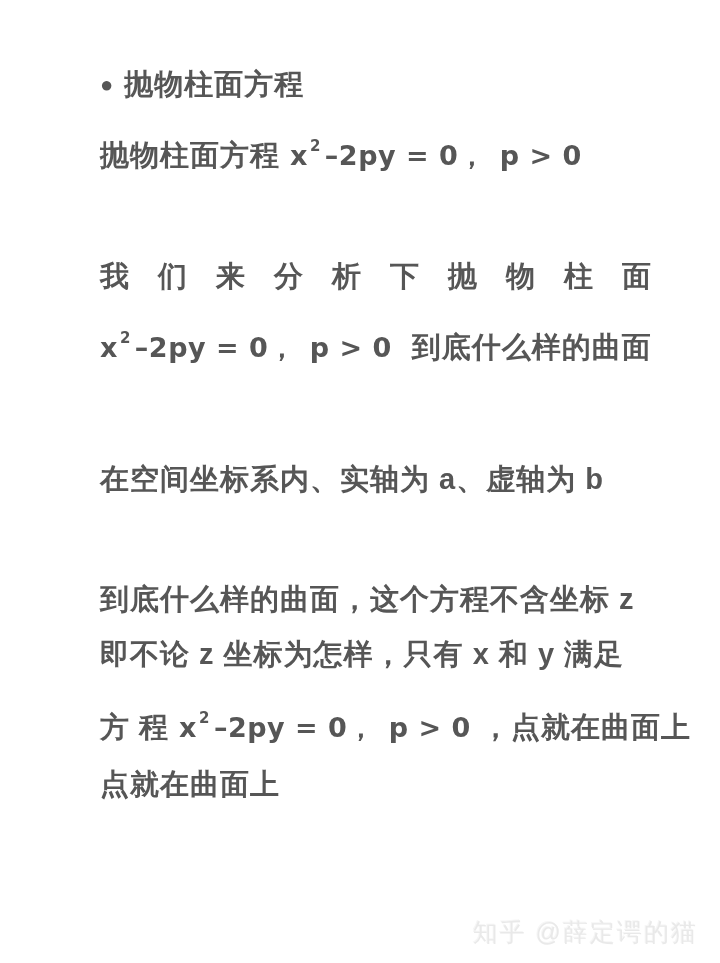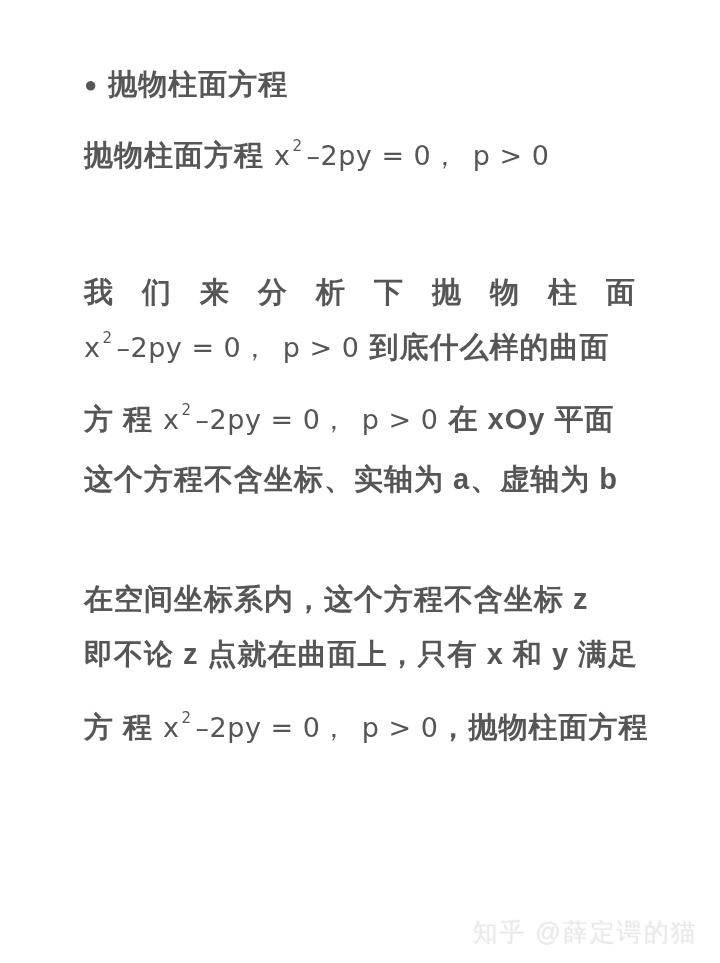--- a/index.html
+++ b/index.html
@@ -12,60 +12,59 @@
   }
   .page {
     position: relative;
     width: 720px;
     height: 963px;
     font-family: "Liberation Sans", sans-serif;
     color: #565656;
   }
   .line {
     position: absolute;
-    left: 84px;
+    left: 100px;
     width: 552px;
     font-size: 29px;
     font-weight: 700;
     line-height: 36px;
     letter-spacing: 1px;
     white-space: nowrap;
   }
   .line.justified {
     text-align: justify;
     text-align-last: justify;
     white-space: normal;
-    margin-top: 16px;
   }
   .bullet {
     display: inline-block;
     font-size: 22px;
     margin-right: 10px;
     vertical-align: 2px;
   }
   .marker {
     display: inline-block;
     font-size: 26px;
     margin-right: 2px;
   }
   .formula {
     font-family: "DejaVu Sans", sans-serif;
-    font-weight: 400;
+    font-weight: 700;
     font-size: 27px;
     letter-spacing: 0.5px;
   }
   .formula sup {
     font-size: 15px;
     vertical-align: 14px;
     margin: 0 4px 0 2px;
   }
   .formula .cond {
     margin-left: 14px;
   }
-  .gap-l { }
+  .gap-l { margin-left: 10px; }
   .gap-r { margin-right: 10px; }
   .watermark {
     position: absolute;
     right: 22px;
     top: 916px;
     font-size: 25px;
     font-weight: 400;
     letter-spacing: 2px;
     color: #e9e9e9;
     text-shadow: -1px -1px 0 #f6f6f6;
@@ -87,38 +86,38 @@
 
 
   <div class="line justified" style="top:258px">
     <span>我 们 来 分 析 下 抛 物 柱 面</span>
   </div>
 
   <div class="line" style="top:320px">
     <span class="formula gap-r"><span>x</span><sup>2</sup><span>–2py = 0，</span><span class="cond">p &gt; 0</span></span><span class="gap-l">到底什么样的曲面</span>
   </div>
 
-  <div class="line" style="top:392px">
-    <span class="gap-r">方 程</span><span class="formula gap-r"><span>x</span><sup>2</sup><span>–2py = 0，</span><span class="cond">p &gt; 0</span></span><span class="gap-l">在 xOy 平面</span>
-  </div>
 
   <div class="line" style="top:461px">
-    <span>这个方程不含坐标、实轴为 a、虚轴为 b</span>
+    <span>在空间坐标系内、实轴为 a、虚轴为 b</span>
   </div>
 
 
   <div class="line" style="top:581px">
-    <span>在空间坐标系内，这个方程不含坐标 z</span>
+    <span>到底什么样的曲面，这个方程不含坐标 z</span>
   </div>
 
   <div class="line" style="top:636px">
-    <span>即不论 z 点就在曲面上，只有 x 和 y 满足</span>
+    <span>即不论 z 坐标为怎样，只有 x 和 y 满足</span>
   </div>
 
   <div class="line" style="top:700px">
-    <span class="gap-r">方 程</span><span class="formula"><span>x</span><sup>2</sup><span>–2py = 0，</span><span class="cond">p &gt; 0</span></span><span class="gap-l">，抛物柱面方程</span>
+    <span class="gap-r">方 程</span><span class="formula"><span>x</span><sup>2</sup><span>–2py = 0，</span><span class="cond">p &gt; 0</span></span><span class="gap-l">，点就在曲面上</span>
   </div>
 
+  <div class="line" style="top:766px">
+    <span>点就在曲面上</span>
+  </div>
 
 
   <div class="watermark">知乎 @薛定谔的猫</div>
 
 </div>
 
 </body></html>

